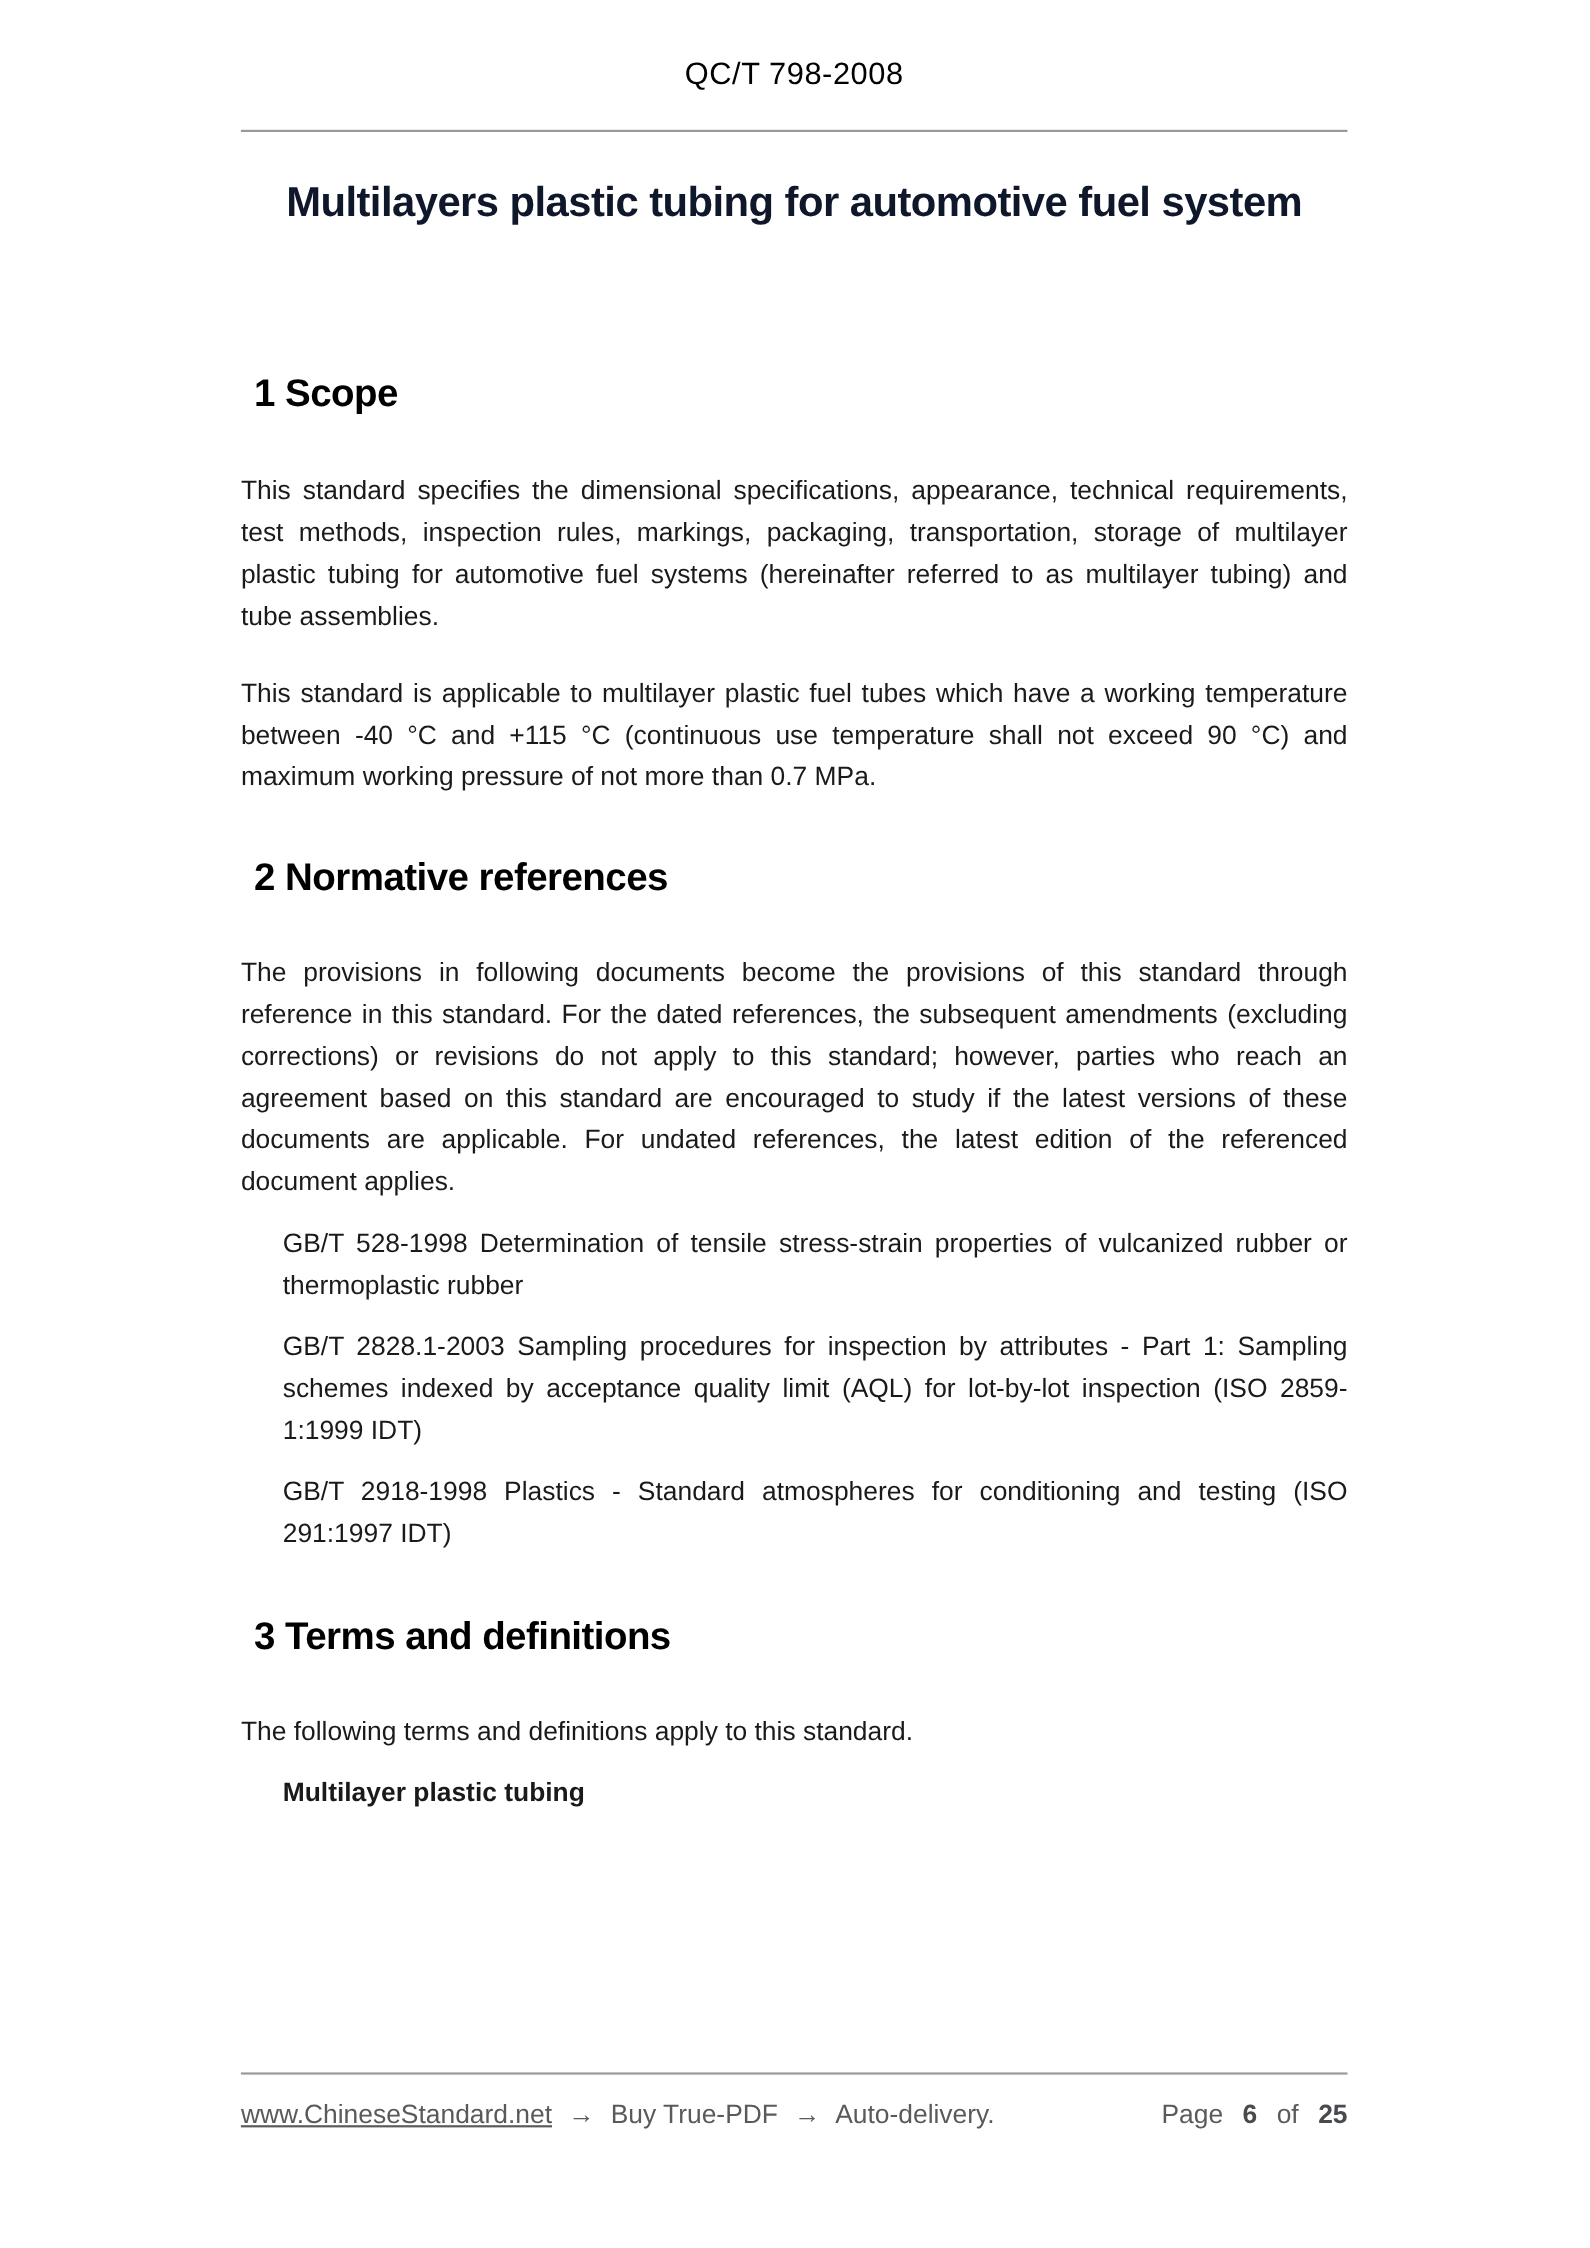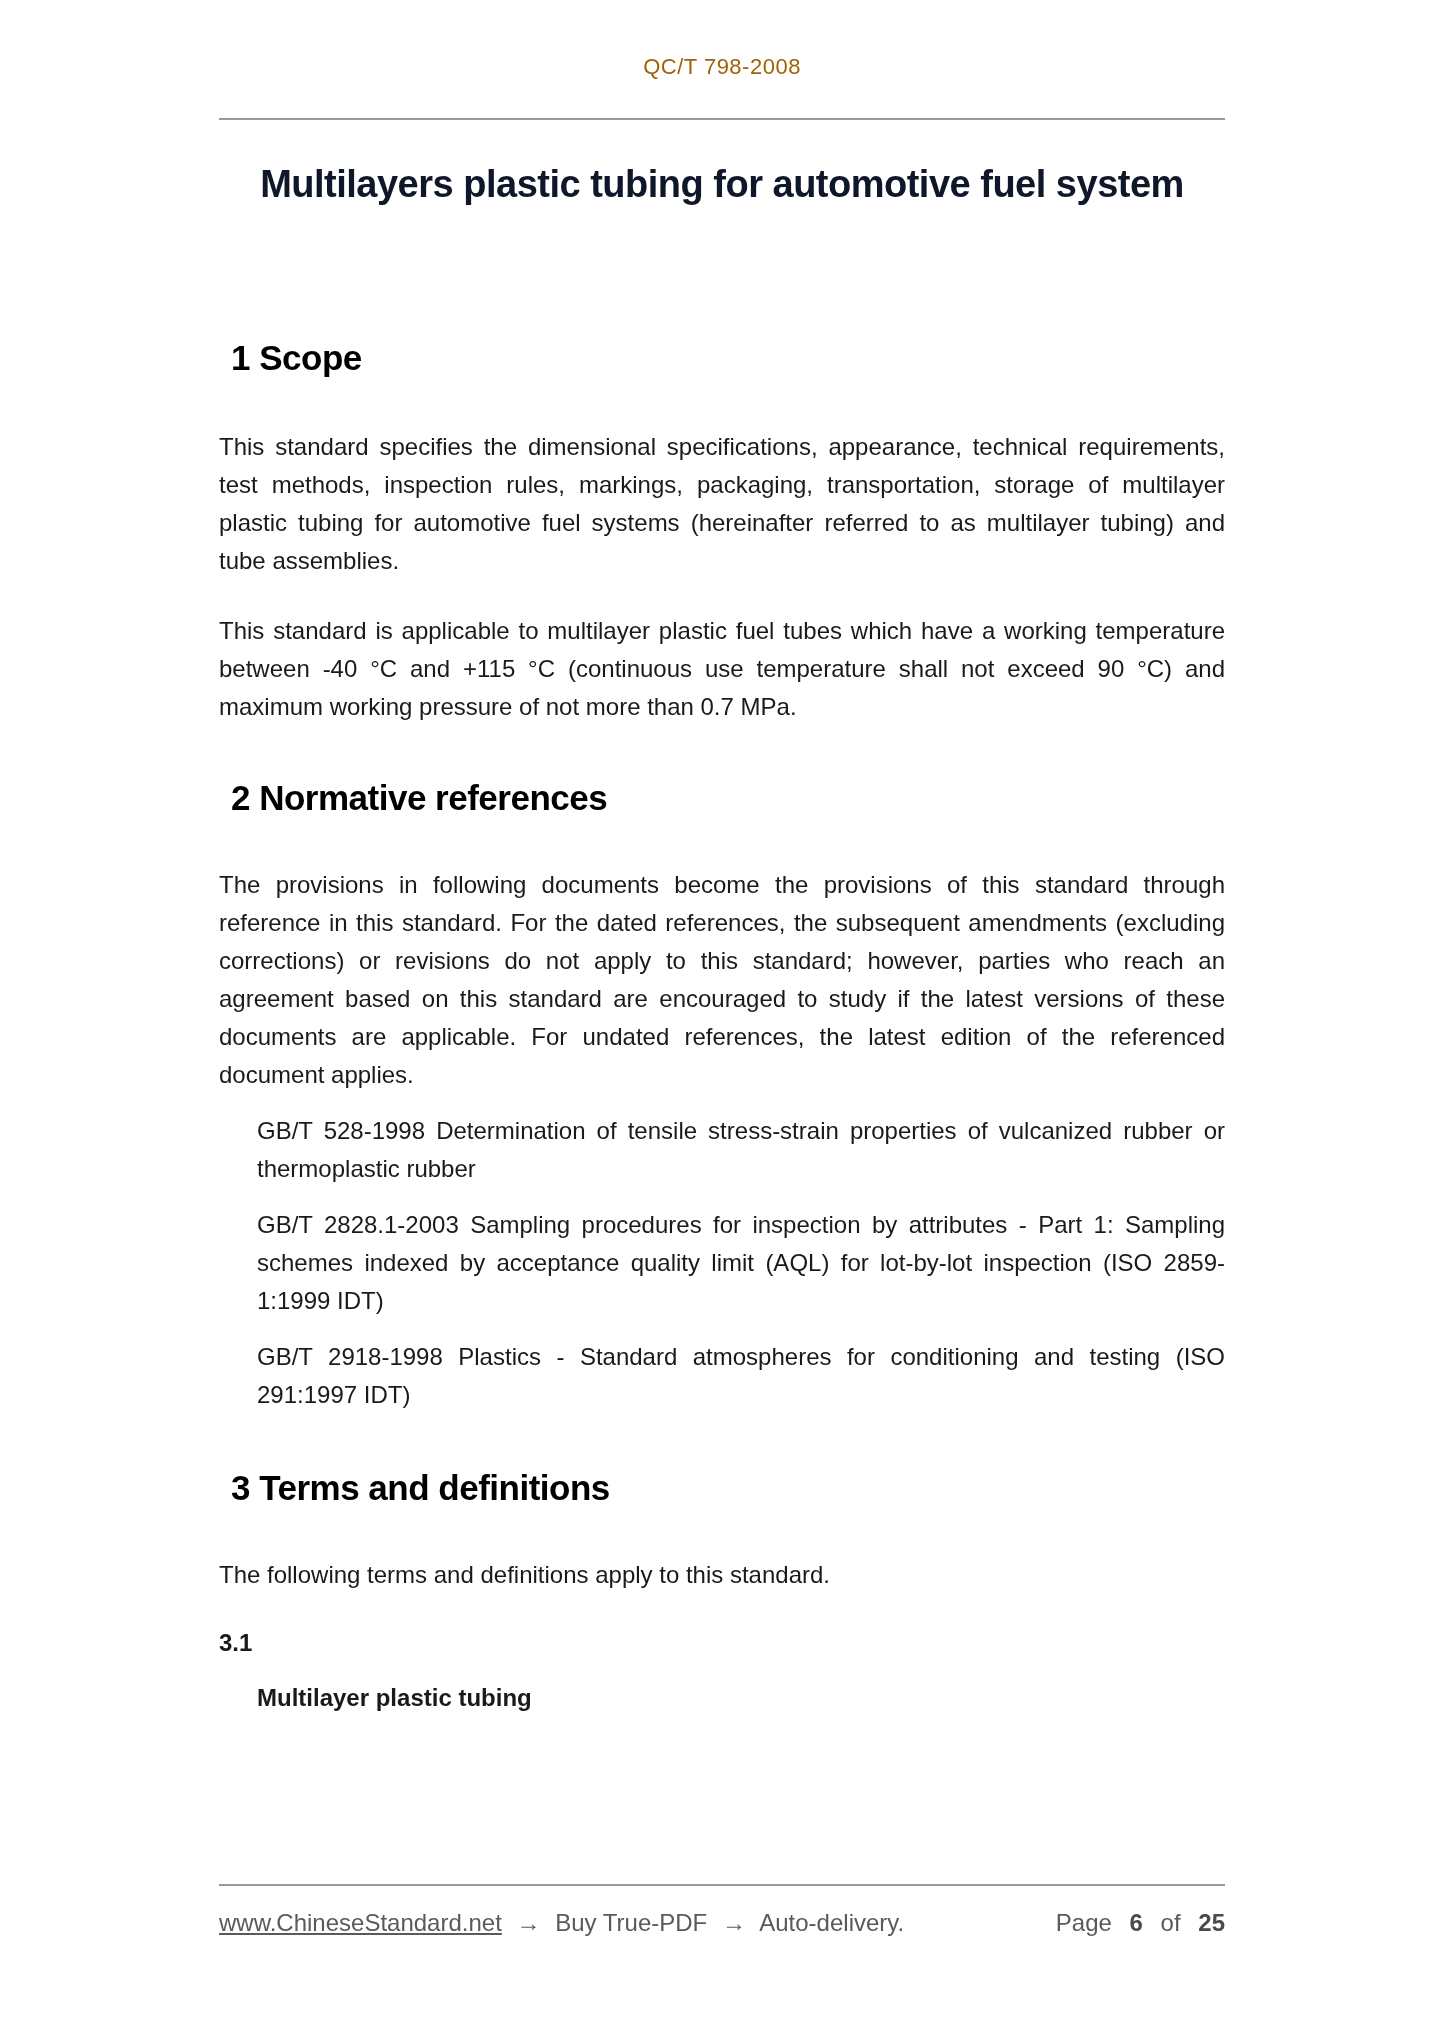--- a/index.html
+++ b/index.html
@@ -14,23 +14,23 @@
   }
   .content {
     position: absolute;
     left: 219px;
     top: 0;
     width: 1006px;
   }
   .doc-number {
     margin: 52px 0 0 0;
     text-align: center;
-    font-size: 22px;
+    font-size: 28px;
     line-height: 30px;
-    color: #a16207;
+    color: #000000;
     letter-spacing: 0.5px;
   }
   hr.rule {
     border: none;
     border-top: 2px solid #9a9a9a;
     margin: 36px 0 0 0;
     height: 0;
   }
   h1.doc-title {
     margin: 40px 0 0 0;
@@ -111,21 +111,20 @@
     <p class="body p2">This standard is applicable to multilayer plastic fuel tubes which have a working temperature between -40 °C and +115 °C (continuous use temperature shall not exceed 90 °C) and maximum working pressure of not more than 0.7 MPa.</p>
 
     <h2 class="sec sec-2">2 Normative references</h2>
     <p class="body p3">The provisions in following documents become the provisions of this standard through reference in this standard. For the dated references, the subsequent amendments (excluding corrections) or revisions do not apply to this standard; however, parties who reach an agreement based on this standard are encouraged to study if the latest versions of these documents are applicable. For undated references, the latest edition of the referenced document applies.</p>
     <p class="body ref">GB/T 528-1998 Determination of tensile stress-strain properties of vulcanized rubber or thermoplastic rubber</p>
     <p class="body ref">GB/T 2828.1-2003 Sampling procedures for inspection by attributes - Part 1: Sampling schemes indexed by acceptance quality limit (AQL) for lot-by-lot inspection (ISO 2859-1:1999 IDT)</p>
     <p class="body ref">GB/T 2918-1998 Plastics - Standard atmospheres for conditioning and testing (ISO 291:1997 IDT)</p>
 
     <h2 class="sec sec-3">3 Terms and definitions</h2>
     <p class="body intro">The following terms and definitions apply to this standard.</p>
-    <p class="body term-num">3.1</p>
     <p class="body term-name">Multilayer plastic tubing</p>
 
   </div>
 
   <div class="footer">
     <hr class="rule">
     <div class="footer-row">
       <div class="footer-left">
         <a>www.ChineseStandard.net</a>
         <span class="arrow">→</span>

